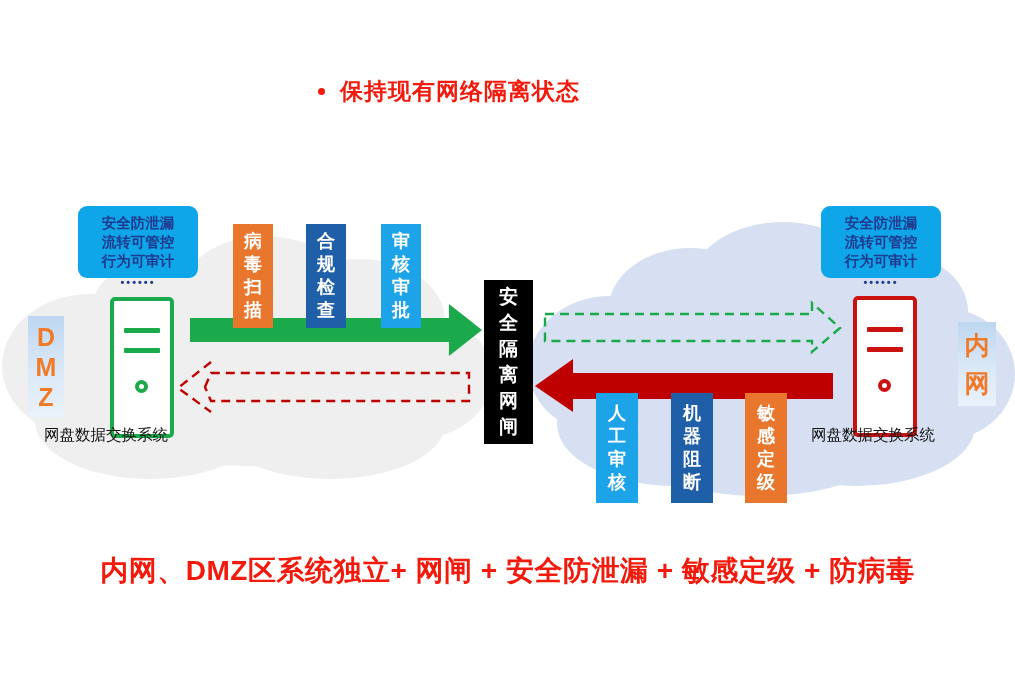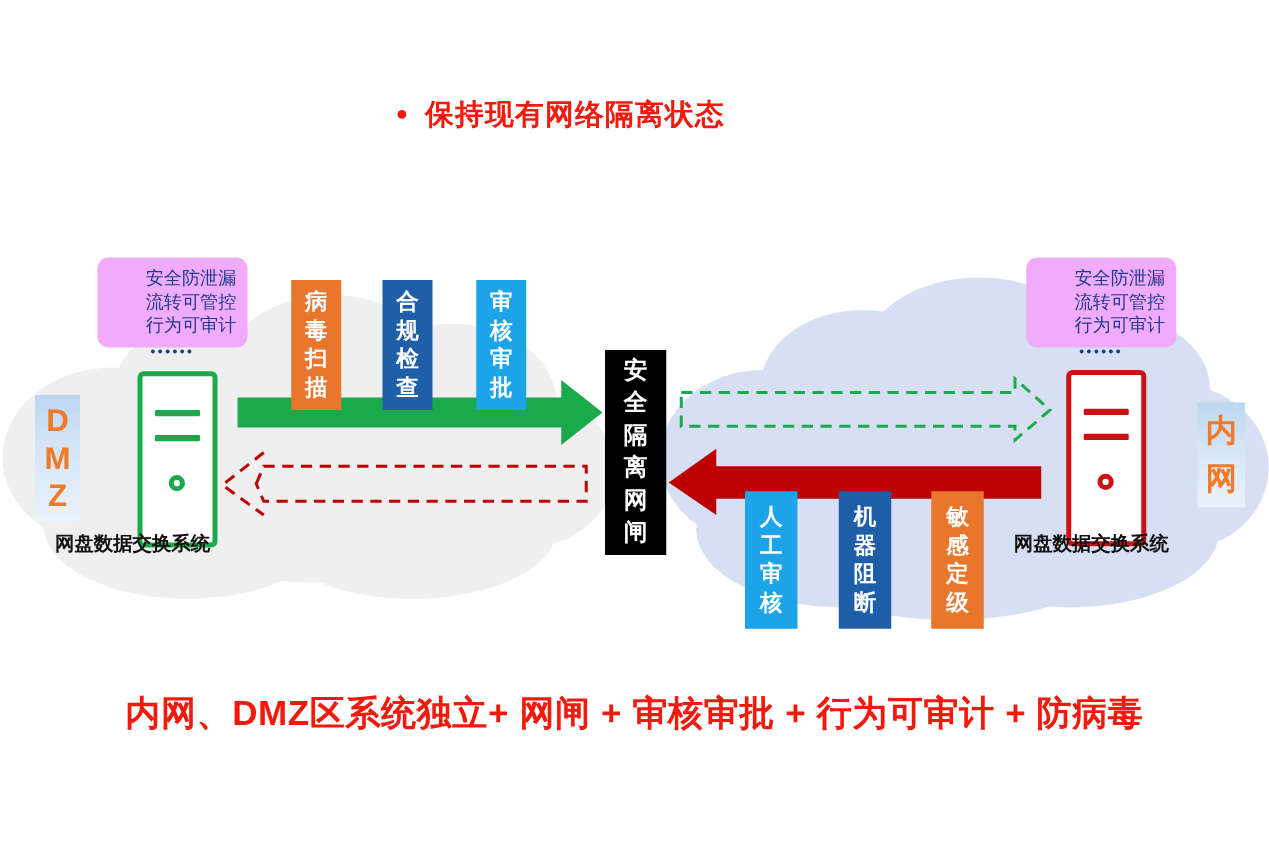--- a/index.html
+++ b/index.html
@@ -45,36 +45,36 @@
   #server-left .dot{border-color:#1AAA4B;}
   #server-right{left:853px;top:296px;width:56px;height:133px;border:4px solid #CC1111;}
   #server-right .bar{background:#CC1111;}
   #server-right .dot{border-color:#CC1111;}
   .server .bar.b1{left:10px;top:27px;right:10px;}
   .server .bar.b2{left:10px;top:47px;right:10px;}
   .server .dot{left:50%;margin-left:-7px;top:79px;}
 
   
   .callout{
-    position:absolute;background:#f0abfc;border-radius:9px;
-    color:#1F3A8F;font-weight:normal;font-size:14.5px;line-height:19px;
-    text-align:right;padding:8px 9px 4px 9px;box-sizing:border-box;
+    position:absolute;background:#0ea5e9;border-radius:9px;
+    color:#1F3A8F;font-weight:bold;font-size:14.5px;line-height:19px;
+    text-align:center;padding:8px 9px 4px 9px;box-sizing:border-box;
   }
   #callout-left{left:78px;top:206px;width:120px;height:72px;}
   #callout-right{left:821px;top:206px;width:120px;height:72px;}
   .callout-dots{
     position:absolute;left:0;right:0;text-align:center;
     color:#1F3A8F;font-size:11px;letter-spacing:2px;font-weight:bold;
   }
   #dots-left{top:276px;left:78px;width:120px;}
   #dots-right{top:276px;left:821px;width:120px;}
 
   
   .sys-label{
-    position:absolute;color:#111;font-weight:bold;font-size:15.5px;
+    position:absolute;color:#111;font-weight:normal;font-size:15.5px;
     white-space:nowrap;
   }
   #syslabel-left{left:44px;top:425px;}
   #syslabel-right{left:811px;top:425px;}
 
   
   .vbar{
     position:absolute;display:flex;flex-direction:column;align-items:center;
     justify-content:center;color:#fff;font-weight:bold;font-size:18px;
     line-height:23px;letter-spacing:0px;
@@ -243,15 +243,15 @@
 
   <div id="gateway">
     <span>安</span>
     <span>全</span>
     <span>隔</span>
     <span>离</span>
     <span>网</span>
     <span>闸</span>
   </div>
 
-  <div id="footer">内网、DMZ区系统独立+ 网闸 +  审核审批  +  行为可审计  +  防病毒</div>
+  <div id="footer">内网、DMZ区系统独立+ 网闸 +  安全防泄漏  +  敏感定级  +  防病毒</div>
 
 </div>
 
 </body></html>

